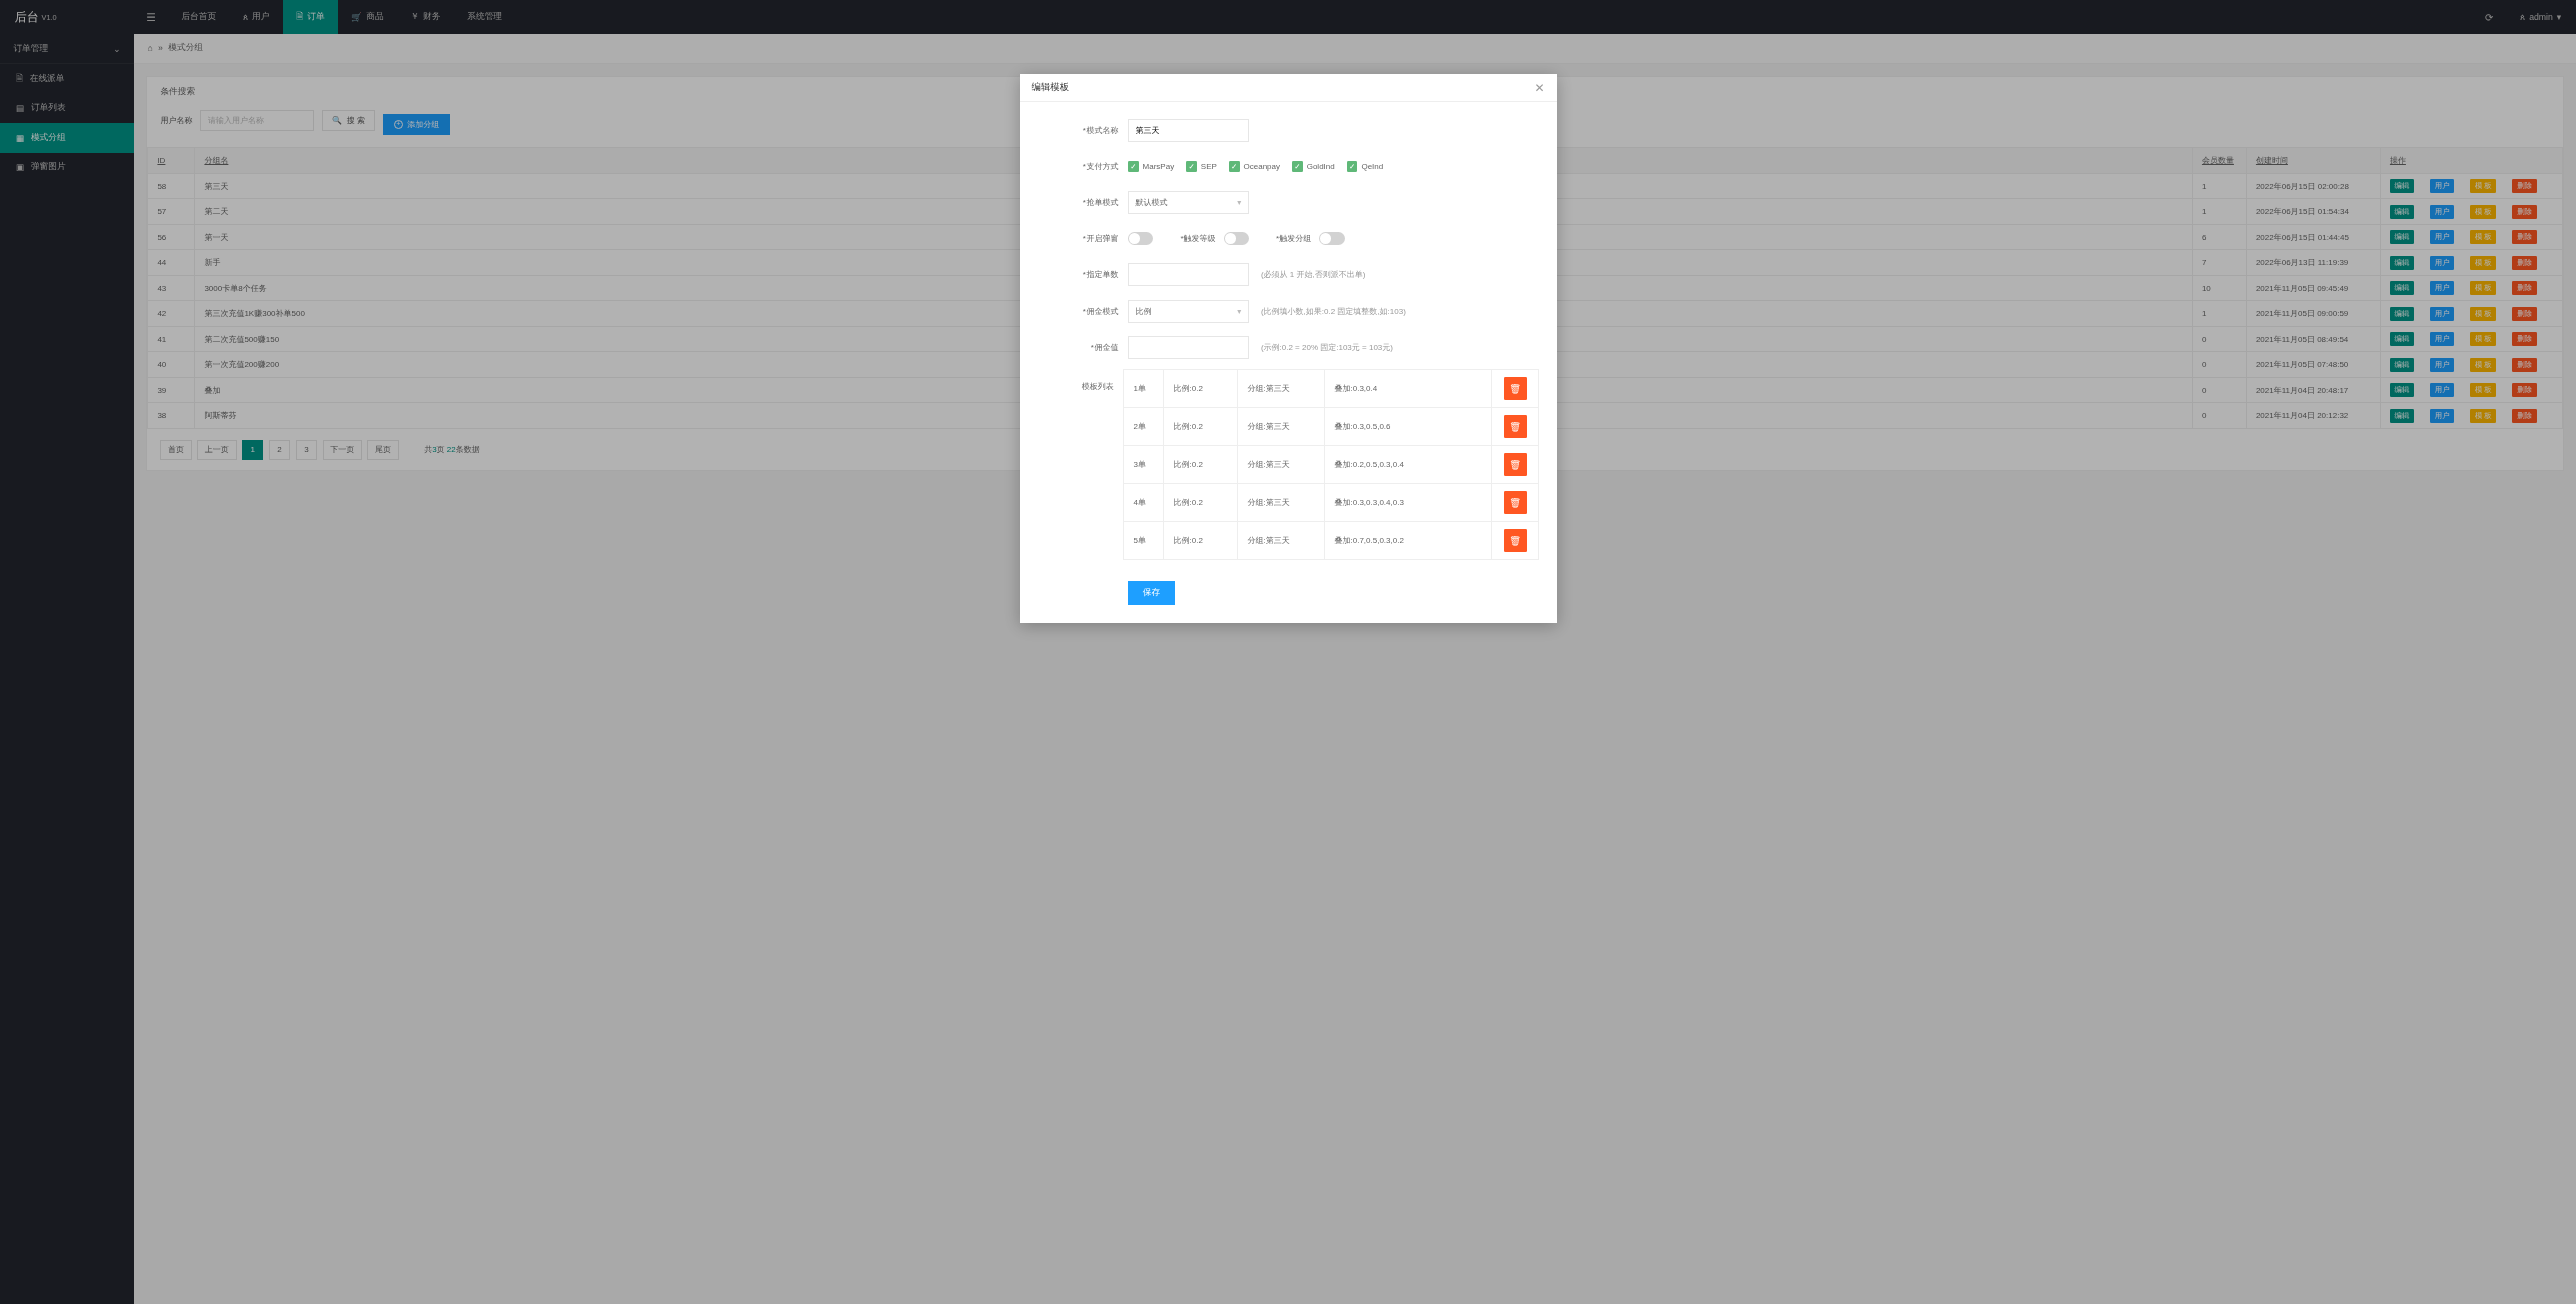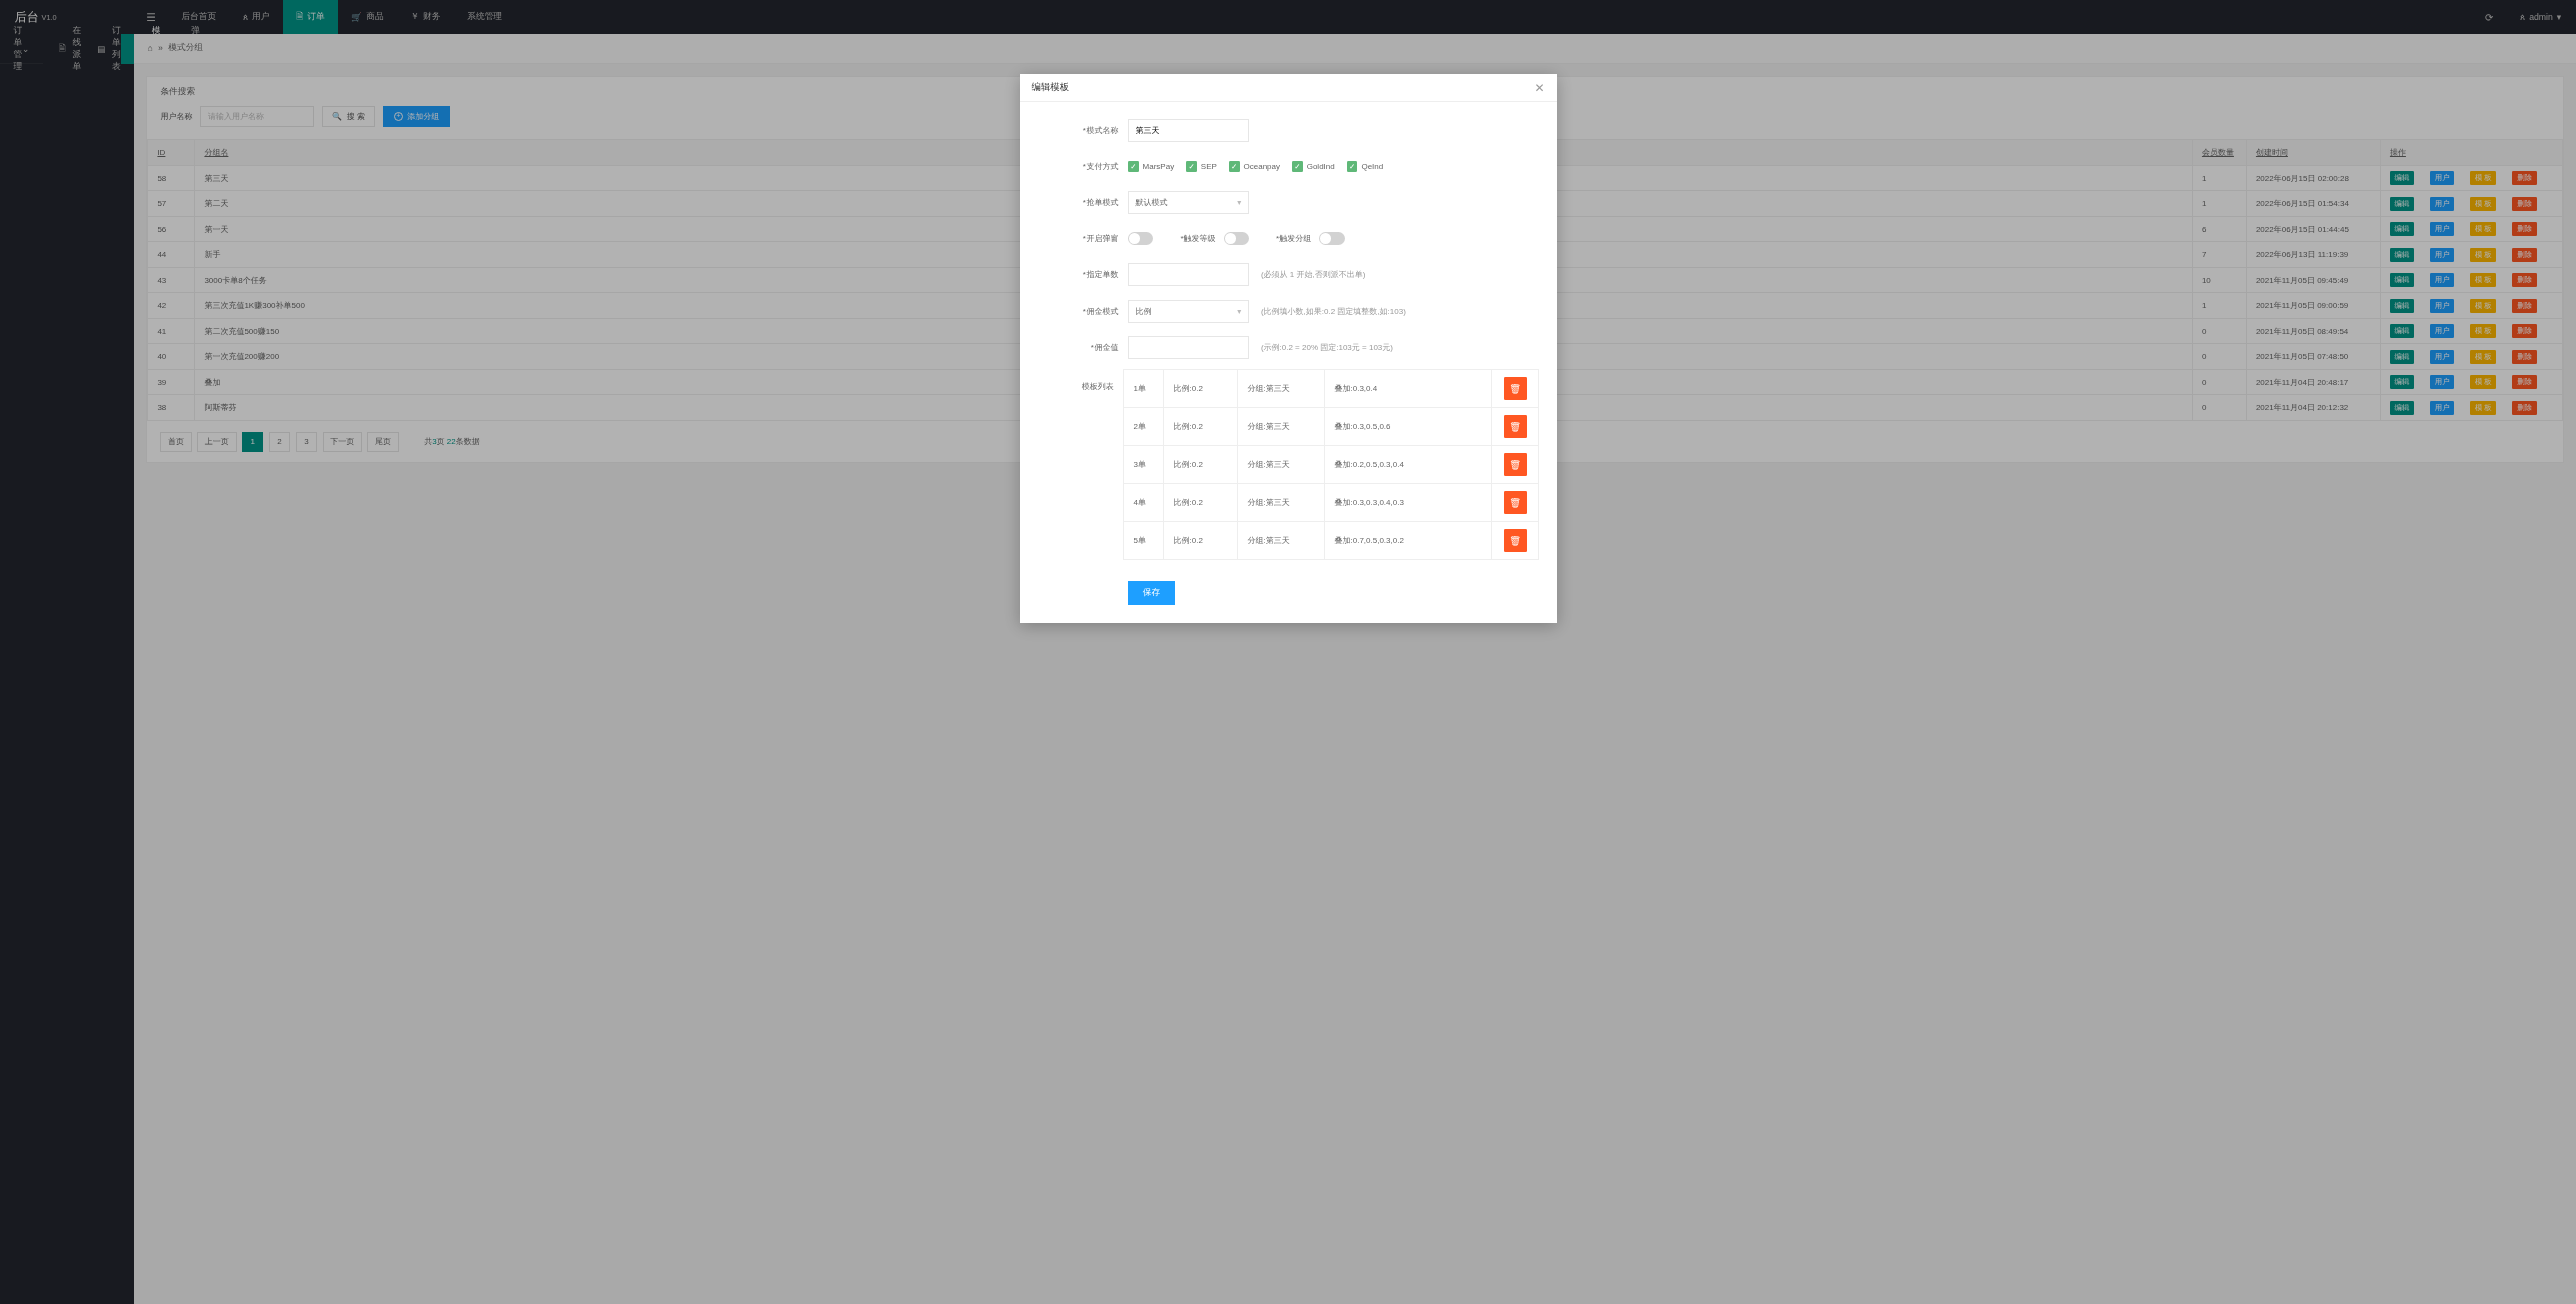--- a/index.html
+++ b/index.html
@@ -42,21 +42,21 @@
   .top-right {
     margin-left: auto; display: flex; align-items: center; height: 34px;
   }
   .top-right .icon-btn { width: 32px; text-align: center; font-size: 10px; color: #c2c2c2; }
   .top-right .user { display: flex; align-items: center; gap: 4px; padding: 0 14.8px; color: #c2c2c2; font-size: 8.7px;}
 
   
   .shell { display: flex; height: calc(100% - 34px); }
   .sidebar {
     width: 134px; background: #23262e; color: #c2c2c2;
-    display: flex; flex-direction: row;
+    display: flex; flex-direction: column;
   }
   .side-group {
     display: flex; align-items: center; justify-content: space-between;
     padding: 0 13.4px; height: 30px; color: #c2c2c2; font-size: 8.7px;
     border-bottom: 0.7px solid rgba(255,255,255,0.05);
   }
   .side-item {
     display: flex; align-items: center; gap: 6.7px;
     height: 29.5px; padding-left: 16px; color: #c2c2c2; font-size: 8.7px;
   }
@@ -83,21 +83,21 @@
   .input {
     height: 21.5px; border: 0.7px solid #e6e6e6; padding: 0 6.7px; font-size: 8px; width: 114px;
     color: #333;
   }
   .input::placeholder { color: #bbb; }
   .btn {
     height: 21.5px; padding: 0 9.4px; border: 0.7px solid #e6e6e6; background: #fff;
     display: inline-flex; align-items: center; gap: 4px; font-size: 8px; color: #555;
     cursor: pointer;
   }
-  .btn.primary { background: #1e9fff; border-color: #1e9fff; color: #fff; }
+  .btn.primary { background: #1e9fff; border-color: #1e9fff; color: #fff; margin-top: 8px; }
   .btn.primary .plus-circ {
     display:inline-flex; width:9.4px; height:9.4px; border:0.7px solid #fff; border-radius:50%;
     align-items:center; justify-content:center; font-size:6.7px; line-height:1;
   }
 
   table.grid { width: 100%; border-collapse: collapse; table-layout: auto;}
   table.grid th, table.grid td {
     border: 0.7px solid #eee; padding: 0 9.4px; height: 25.5px; font-size: 8px; color: #666;
     text-align: left; white-space: nowrap;
   }

